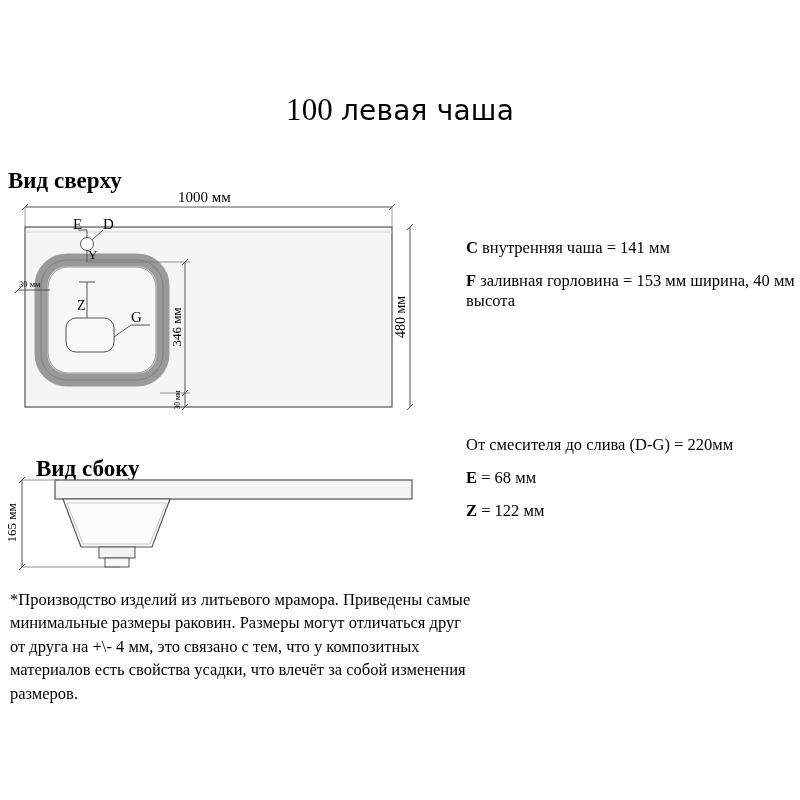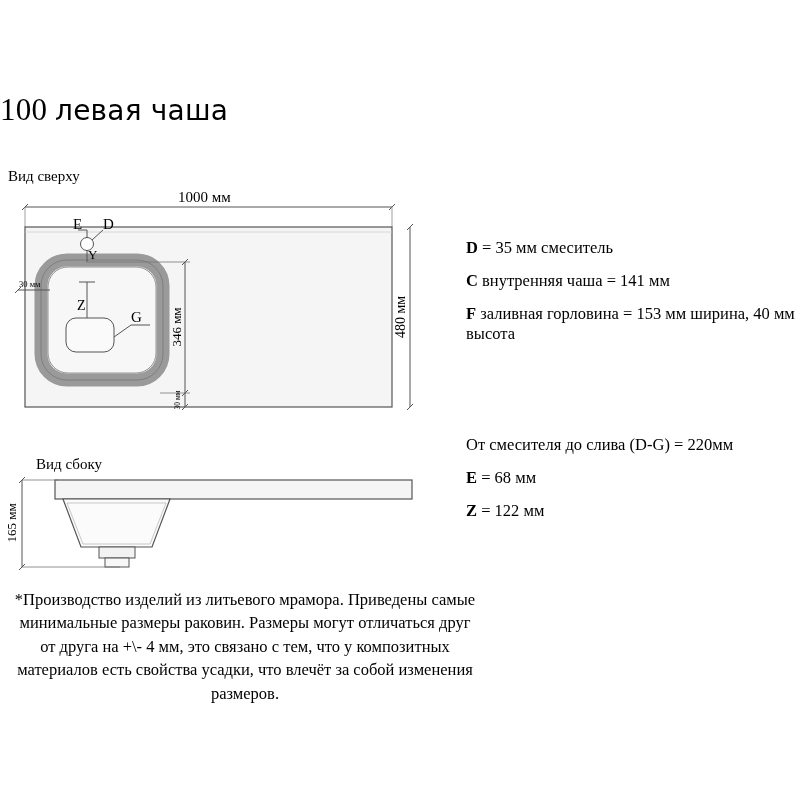--- a/index.html
+++ b/index.html
@@ -22,37 +22,38 @@
     width: 800px;
     height: 800px;
   }
 
   
   .title {
     position: absolute;
     left: 0;
     top: 92px;
     width: 800px;
+    text-align: center;
     font-size: 31px;
     letter-spacing: 0.2px;
     white-space: nowrap;
   }
   .title .num {
     font-family: "Liberation Serif", "DejaVu Serif", serif;
   }
   .title .words {
     font-family: "DejaVu Sans", "Liberation Sans", sans-serif;
     font-size: 28px;
   }
 
   
   .heading {
     position: absolute;
-    font-size: 15px;
-    font-weight: normal;
+    font-size: 23px;
+    font-weight: bold;
     font-family: "Liberation Serif", "DejaVu Serif", serif;
     white-space: nowrap;
   }
   #heading-top { left: 8px; top: 168px; }
   #heading-side { left: 8px; top: 456px; margin-left: 28px; }
 
   
   .draw {
     position: absolute;
   }
@@ -76,21 +77,21 @@
 
   
   #footnote {
     position: absolute;
     left: 10px;
     top: 588px;
     width: 470px;
     font-family: "Liberation Serif", "DejaVu Serif", serif;
     font-size: 16.5px;
     line-height: 1.42;
-    text-align: center;
+    text-align: left;
   }
 </style>
 </head>
 <body>
 
 <div class="page">
 
   <div class="title">
     <span class="num">100</span>
     <span class="words">левая чаша</span>
@@ -177,23 +178,20 @@
       <line x1="22" y1="18" x2="58" y2="18" stroke="#777777" stroke-width="0.8"></line>
       <line x1="22" y1="105" x2="120" y2="105" stroke="#777777" stroke-width="0.8"></line>
       <path d="M19,21 L25,15" stroke="#555555" stroke-width="1" fill="none"></path>
       <path d="M19,108 L25,102" stroke="#555555" stroke-width="1" fill="none"></path>
       <text x="16" y="61" font-family="Liberation Serif, serif" font-size="13" fill="#000" transform="rotate(-90 16 61)" text-anchor="middle">165 мм</text>
     </svg>
   </div>
 
   <div class="spec" id="spec-primary">
     <div class="spec-line">
-      <b>D</b><span> = 35 мм смеситель</span>
-    </div>
-    <div class="spec-line">
       <b>C</b><span> внутренняя чаша = 141 мм</span>
     </div>
     <div class="spec-line spec-wrap">
       <b>F</b><span> заливная горловина = 153 мм ширина, 40 мм высота</span>
     </div>
   </div>
 
   <div class="spec" id="spec-secondary">
     <div class="spec-line">
       <b></b><span>От смесителя до слива (D-G) = 220мм</span>

